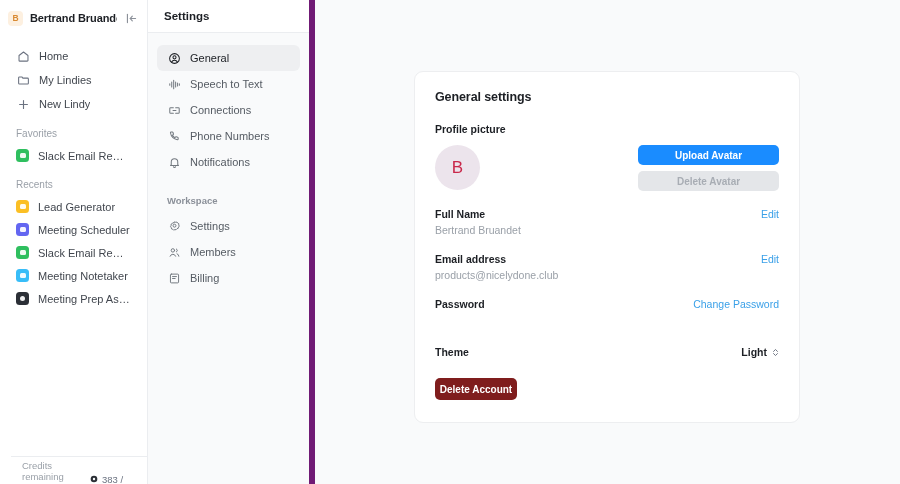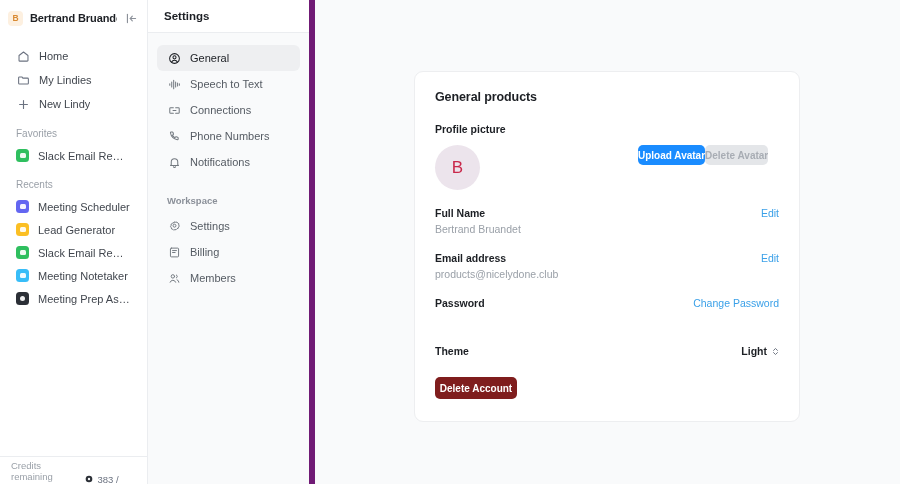--- a/index.html
+++ b/index.html
@@ -65,21 +65,21 @@
     height: 23px;
   }
   .lindy-icon {
     width: 13px; height: 13px; border-radius: 3.5px;
     flex: 0 0 auto; display: flex; align-items: center; justify-content: center;
   }
   .lindy-icon .inner { width: 6px; height: 5px; border-radius: 1.5px; background: rgba(255,255,255,.92); }
   .lindy-label { white-space: nowrap; overflow: hidden; text-overflow: ellipsis; }
 
   .credits {
-    position: absolute; bottom: 0; left: 0; right: 0;
+    position: absolute; bottom: 0; left: 11px; right: 0;
     height: 28px; border-top: 1px solid #ebedf0;
     display: flex; align-items: center; justify-content: space-between;
     padding: 0 10px 0 11px;
     font-size: 9.5px; color: #9aa0a8;
   }
   .credits-val { display: flex; align-items: flex-start; gap: 4px; color: #6b7280; margin-top: 28px; }
 
   
   .settings-nav {
     width: 167px; height: 484px;
@@ -130,21 +130,21 @@
   .field-label { font-size: 10.5px; font-weight: 600; color: #1c1f24; }
   .field-value { font-size: 10.5px; color: #9aa0a8; margin-top: 4px; }
 
   .avatar-row { display: flex; align-items: flex-start; justify-content: space-between; margin-top: 10px; }
   .avatar {
     width: 45px; height: 45px; border-radius: 50%;
     background: #ece4ec; color: #c9284b;
     font-size: 17px; font-weight: 500;
     display: flex; align-items: center; justify-content: center;
   }
-  .avatar-btns { display: flex; flex-direction: row; width: 141px; }
+  .avatar-btns { display: flex; flex-direction: column; gap: 6px; width: 141px; }
   .btn {
     height: 20px; border-radius: 5px; border: none;
     font-size: 10px; font-weight: 600;
     display: flex; align-items: center; justify-content: center;
     cursor: pointer; font-family: inherit;
   }
   .btn-primary { background: #1a8cff; color: #ffffff; }
   .btn-disabled { background: #e4e6e9; color: #a8adb4; cursor: default; }
 
   .row {
@@ -221,30 +221,30 @@
     <div class="section-title">Favorites</div>
     <div class="lindy-item">
       <span class="lindy-icon" style="background:#2fbf5f">
           <span class="inner"></span>
         </span>
       <span class="lindy-label">Slack Email Reminder</span>
     </div>
 
     <div class="section-title">Recents</div>
     <div class="lindy-item">
+      <span class="lindy-icon" style="background:#fbbf24">
+          <span class="inner"></span>
+        </span>
+      <span class="lindy-label">Lead Generator</span>
+    </div>
+    <div class="lindy-item">
       <span class="lindy-icon" style="background:#6366f1">
           <span class="inner"></span>
         </span>
       <span class="lindy-label">Meeting Scheduler</span>
-    </div>
-    <div class="lindy-item">
-      <span class="lindy-icon" style="background:#fbbf24">
-          <span class="inner"></span>
-        </span>
-      <span class="lindy-label">Lead Generator</span>
     </div>
     <div class="lindy-item">
       <span class="lindy-icon" style="background:#2fbf5f">
           <span class="inner"></span>
         </span>
       <span class="lindy-label">Slack Email Reminder</span>
     </div>
     <div class="lindy-item">
       <span class="lindy-icon" style="background:#38bdf8">
           <span class="inner"></span>
@@ -334,44 +334,44 @@
             <path d="M8 2.2l1.5.6 1.5-.3.9 1.3 1.4.7-.1 1.6.7 1.4-1 1.2-.3 1.5-1.5.5L9.9 12l-1.5-.2-1.4.7-1.1-1.1-1.5-.4-.3-1.5-1-1.2.7-1.4-.1-1.6 1.4-.7.9-1.3 1.5.3z"></path>
             <circle cx="8" cy="7" r="1.8"></circle>
           </svg>
         </span>
         <span>Settings</span>
       </div>
 
       <div class="snav-item">
         <span class="snav-icon">
           <svg width="13" height="13" viewBox="0 0 16 16" fill="none" stroke="currentColor" stroke-width="1.2" stroke-linecap="round" stroke-linejoin="round">
-            <rect x="3" y="2.6" width="10" height="10.8" rx="1.1"></rect>
-            <path d="M5.6 5.6h4.8M5.6 8h3.2"></path>
-          </svg>
-        </span>
-        <span>Billing</span>
-      </div>
-
-      <div class="snav-item">
-        <span class="snav-icon">
-          <svg width="13" height="13" viewBox="0 0 16 16" fill="none" stroke="currentColor" stroke-width="1.2" stroke-linecap="round" stroke-linejoin="round">
             <circle cx="6" cy="5.4" r="2.1"></circle>
             <path d="M2.6 12.6a3.6 3.6 0 0 1 6.8 0"></path>
             <path d="M10.3 3.7a2 2 0 0 1 0 3.6"></path>
             <path d="M11.2 9.6a3.2 3.2 0 0 1 2.2 3"></path>
           </svg>
         </span>
         <span>Members</span>
       </div>
+
+      <div class="snav-item">
+        <span class="snav-icon">
+          <svg width="13" height="13" viewBox="0 0 16 16" fill="none" stroke="currentColor" stroke-width="1.2" stroke-linecap="round" stroke-linejoin="round">
+            <rect x="3" y="2.6" width="10" height="10.8" rx="1.1"></rect>
+            <path d="M5.6 5.6h4.8M5.6 8h3.2"></path>
+          </svg>
+        </span>
+        <span>Billing</span>
+      </div>
     </div>
   </nav>
 
   <main class="main">
     <section class="card">
-      <div class="card-title">General products</div>
+      <div class="card-title">General settings</div>
 
       <div class="field-label">Profile picture</div>
 
       <div class="avatar-row">
         <div class="avatar">B</div>
         <div class="avatar-btns">
           <button class="btn btn-primary">Upload Avatar</button>
           <button class="btn btn-disabled">Delete Avatar</button>
         </div>
       </div>

